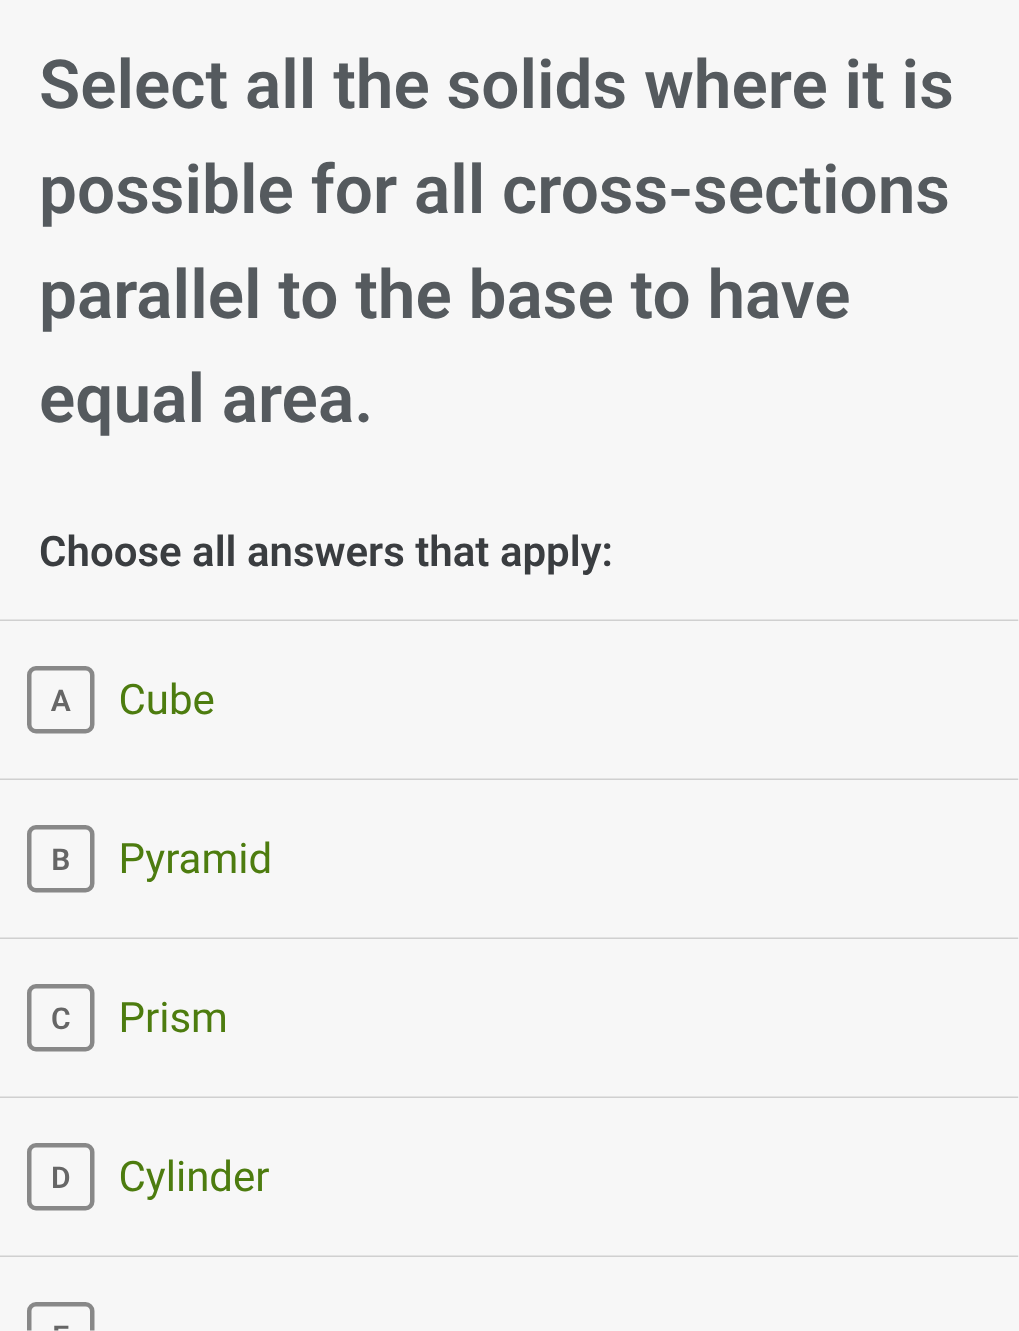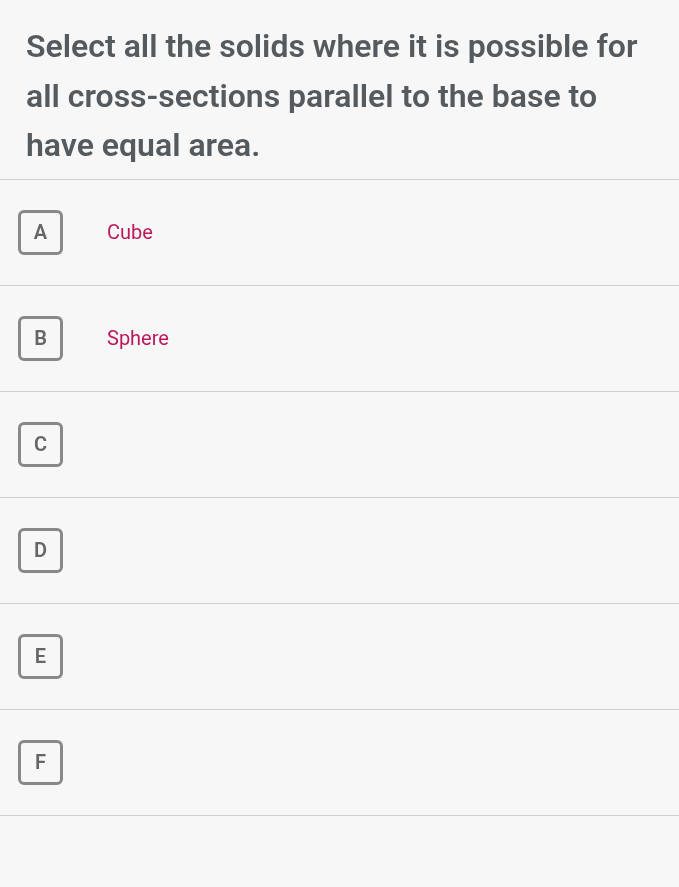--- a/index.html
+++ b/index.html
@@ -11,21 +11,21 @@
       font-family: -apple-system, BlinkMacSystemFont, "Segoe UI", Roboto, "Helvetica Neue", Arial, sans-serif;
       background: #f7f7f7;
       width: 679px;
       height: 887px;
       overflow: hidden;
     }
     .container {
       padding: 0;
     }
     .question-text {
-      font-size: 32px;
+      font-size: 45px;
       font-weight: 600;
       color: #555a5e;
       line-height: 1.55;
       padding: 22px 26px 8px 26px;
     }
     .instruction-text {
       font-size: 28px;
       font-weight: 600;
       color: #3a3d40;
       padding: 42px 26px 29px 26px;
@@ -47,45 +47,48 @@
       border-radius: 6px;
       display: flex;
       align-items: center;
       justify-content: center;
       font-size: 20px;
       font-weight: 600;
       color: #666;
       flex-shrink: 0;
     }
     .answer-label {
-      font-size: 20px;
-      color: #be185d;
-      margin-left: 44px;
+      font-size: 28px;
+      color: #4d7c0f;
+      margin-left: 16px;
       font-weight: 400;
     }
   </style>
 </head>
 <body>
 
 <div class="container">
   <div class="question-text">Select all the solids where it is possible for all cross-sections parallel to the base to have equal area.</div>
+  <div class="instruction-text">Choose all answers that apply:</div>
   <div class="answer-list">
     <div class="answer-option">
       <div class="letter-box">A</div>
       <div class="answer-label">Cube</div>
     </div>
     <div class="answer-option">
       <div class="letter-box">B</div>
-      <div class="answer-label">Sphere</div>
+      <div class="answer-label">Pyramid</div>
     </div>
     <div class="answer-option">
       <div class="letter-box">C</div>
+      <div class="answer-label">Prism</div>
     </div>
     <div class="answer-option">
       <div class="letter-box">D</div>
+      <div class="answer-label">Cylinder</div>
     </div>
     <div class="answer-option">
       <div class="letter-box">E</div>
     </div>
     <div class="answer-option">
       <div class="letter-box">F</div>
     </div>
   </div>
 </div>
 

